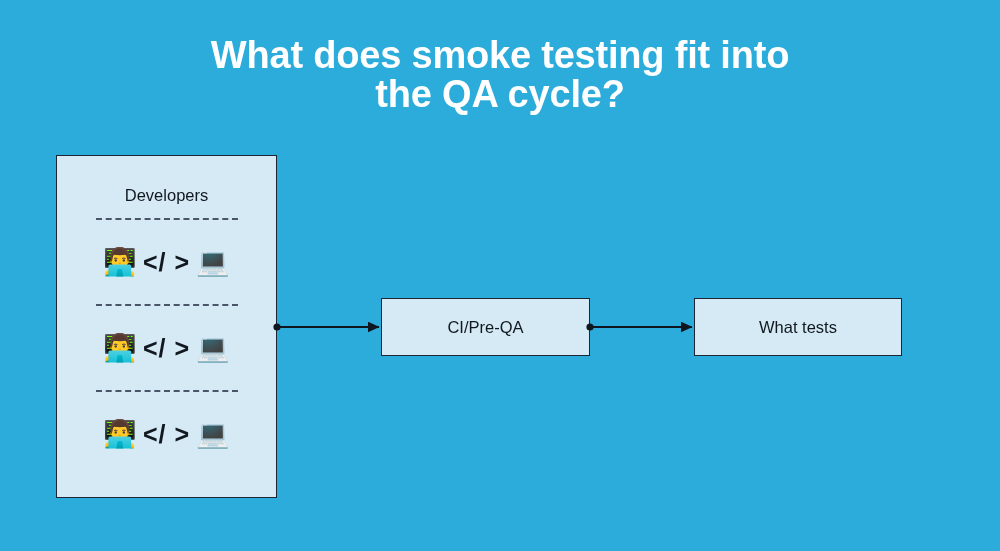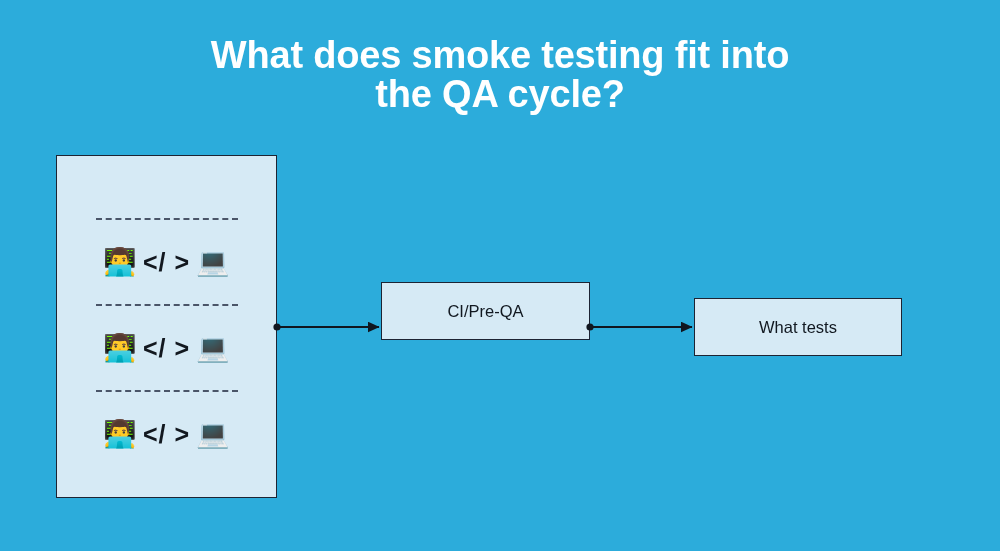--- a/index.html
+++ b/index.html
@@ -87,21 +87,21 @@
     font-size: 25px;
     font-weight: 600;
     color: #12181f;
     letter-spacing: 1px;
     font-family: "Liberation Sans", sans-serif;
   }
 
   
   .ci-box {
     left: 381px;
-    top: 282px;
+    top: 298px;
     width: 209px;
     height: 58px;
   }
   
   .smoke-box {
     left: 694px;
     top: 298px;
     width: 208px;
     height: 58px;
   }
@@ -130,20 +130,21 @@
 </style>
 </head>
 <body>
 
 <div id="canvas">
 
   <div class="title">What does smoke testing fit into
 the QA cycle?</div>
 
   <div class="box dev-box">
+    <div class="dev-title">Developers</div>
 
     <div class="dev-rows">
       <div class="dashed-sep"></div>
 
       <div class="dev-row">
         <span class="emoji">👨‍💻</span>
         <span class="code-tag">&lt;/ &gt;</span>
         <span class="emoji">💻</span>
       </div>
 

